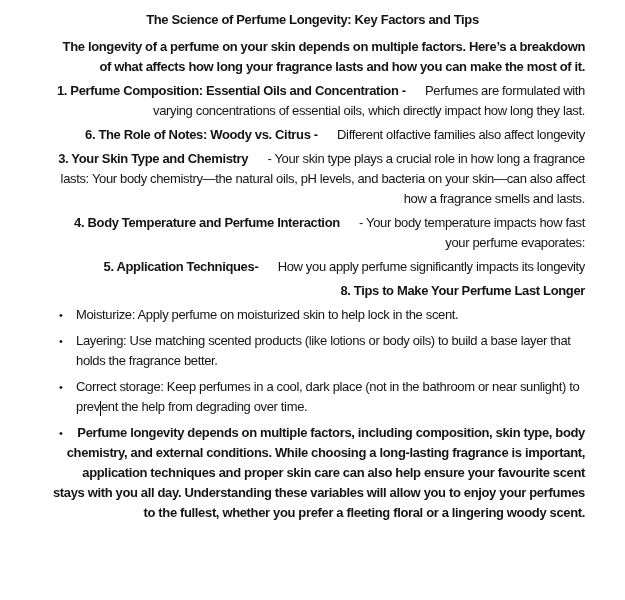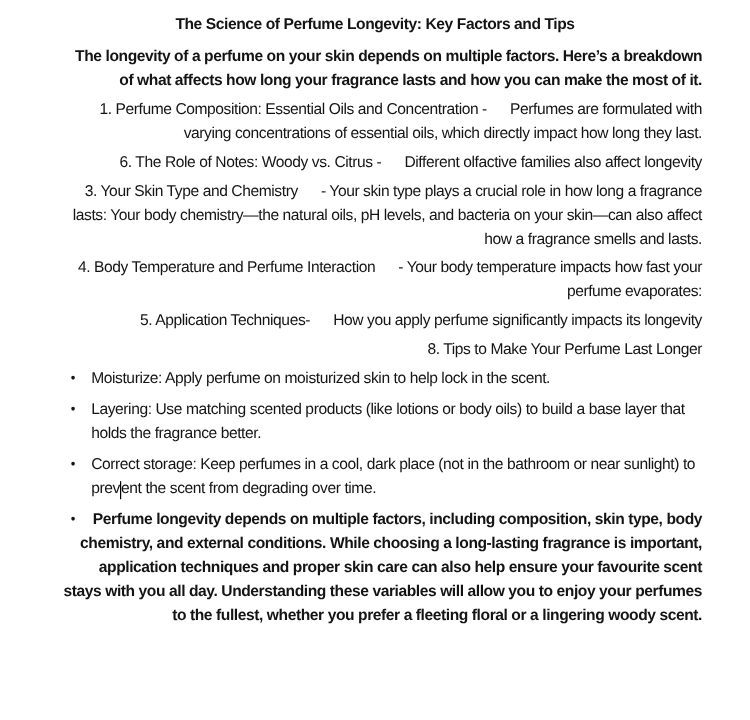--- a/index.html
+++ b/index.html
@@ -23,21 +23,21 @@
   }
   .doc-content { width: 535px; }
   .doc-title {
     text-align: center;
     font-weight: 700;
     margin: 0 0 7px 0;
     padding-right: 10px;
   }
   p.para { margin: 0 0 4px 0; text-align: right; }
   p.bold-para { font-weight: 700; }
-  .run-bold { font-weight: 400; }
+  .run-bold { font-weight: 700; }
   .run-regular { font-weight: 400; margin-left: 16px; }
   ul.tips-list {
     list-style: none;
     margin: 3px 0 0 0;
     padding: 0;
   }
   ul.tips-list li {
     position: relative;
     padding-left: 26px;
     margin: 0 0 6px 0;
@@ -77,20 +77,20 @@
     <p class="para"><span class="run-bold">4. Body Temperature and Perfume Interaction</span><span class="run-regular"> - Your body temperature impacts how fast your perfume evaporates:</span></p>
 
     <p class="para"><span class="run-bold">5. Application Techniques-</span><span class="run-regular"> How you apply perfume significantly impacts its longevity</span></p>
 
 
     <p class="para"><span class="run-bold">8. Tips to Make Your Perfume Last Longer</span></p>
 
     <ul class="tips-list">
       <li><span class="bullet-glyph">•</span><span>Moisturize: Apply perfume on moisturized skin to help lock in the scent.</span></li>
       <li><span class="bullet-glyph">•</span><span>Layering: Use matching scented products (like lotions or body oils) to build a base layer that holds the fragrance better.</span></li>
-      <li><span class="bullet-glyph">•</span><span>Correct storage: Keep perfumes in a cool, dark place (not in the bathroom or near sunlight) to prev</span><span class="text-caret"></span><span>ent the scent from degrading over time.</span></li>
+      <li><span class="bullet-glyph">•</span><span>Correct storage: Keep perfumes in a cool, dark place (not in the bathroom or near sunlight) to prev</span><span class="text-caret"></span><span>ent the help from degrading over time.</span></li>
       <li><span class="bullet-glyph">•</span></li>
     </ul>
 
     <p class="para bold-para">Perfume longevity depends on multiple factors, including composition, skin type, body chemistry, and external conditions. While choosing a long-lasting fragrance is important, application techniques and proper skin care can also help ensure your favourite scent stays with you all day. Understanding these variables will allow you to enjoy your perfumes to the fullest, whether you prefer a fleeting floral or a lingering woody scent.</p>
 
   </div>
 </div>
 
 </body></html>

